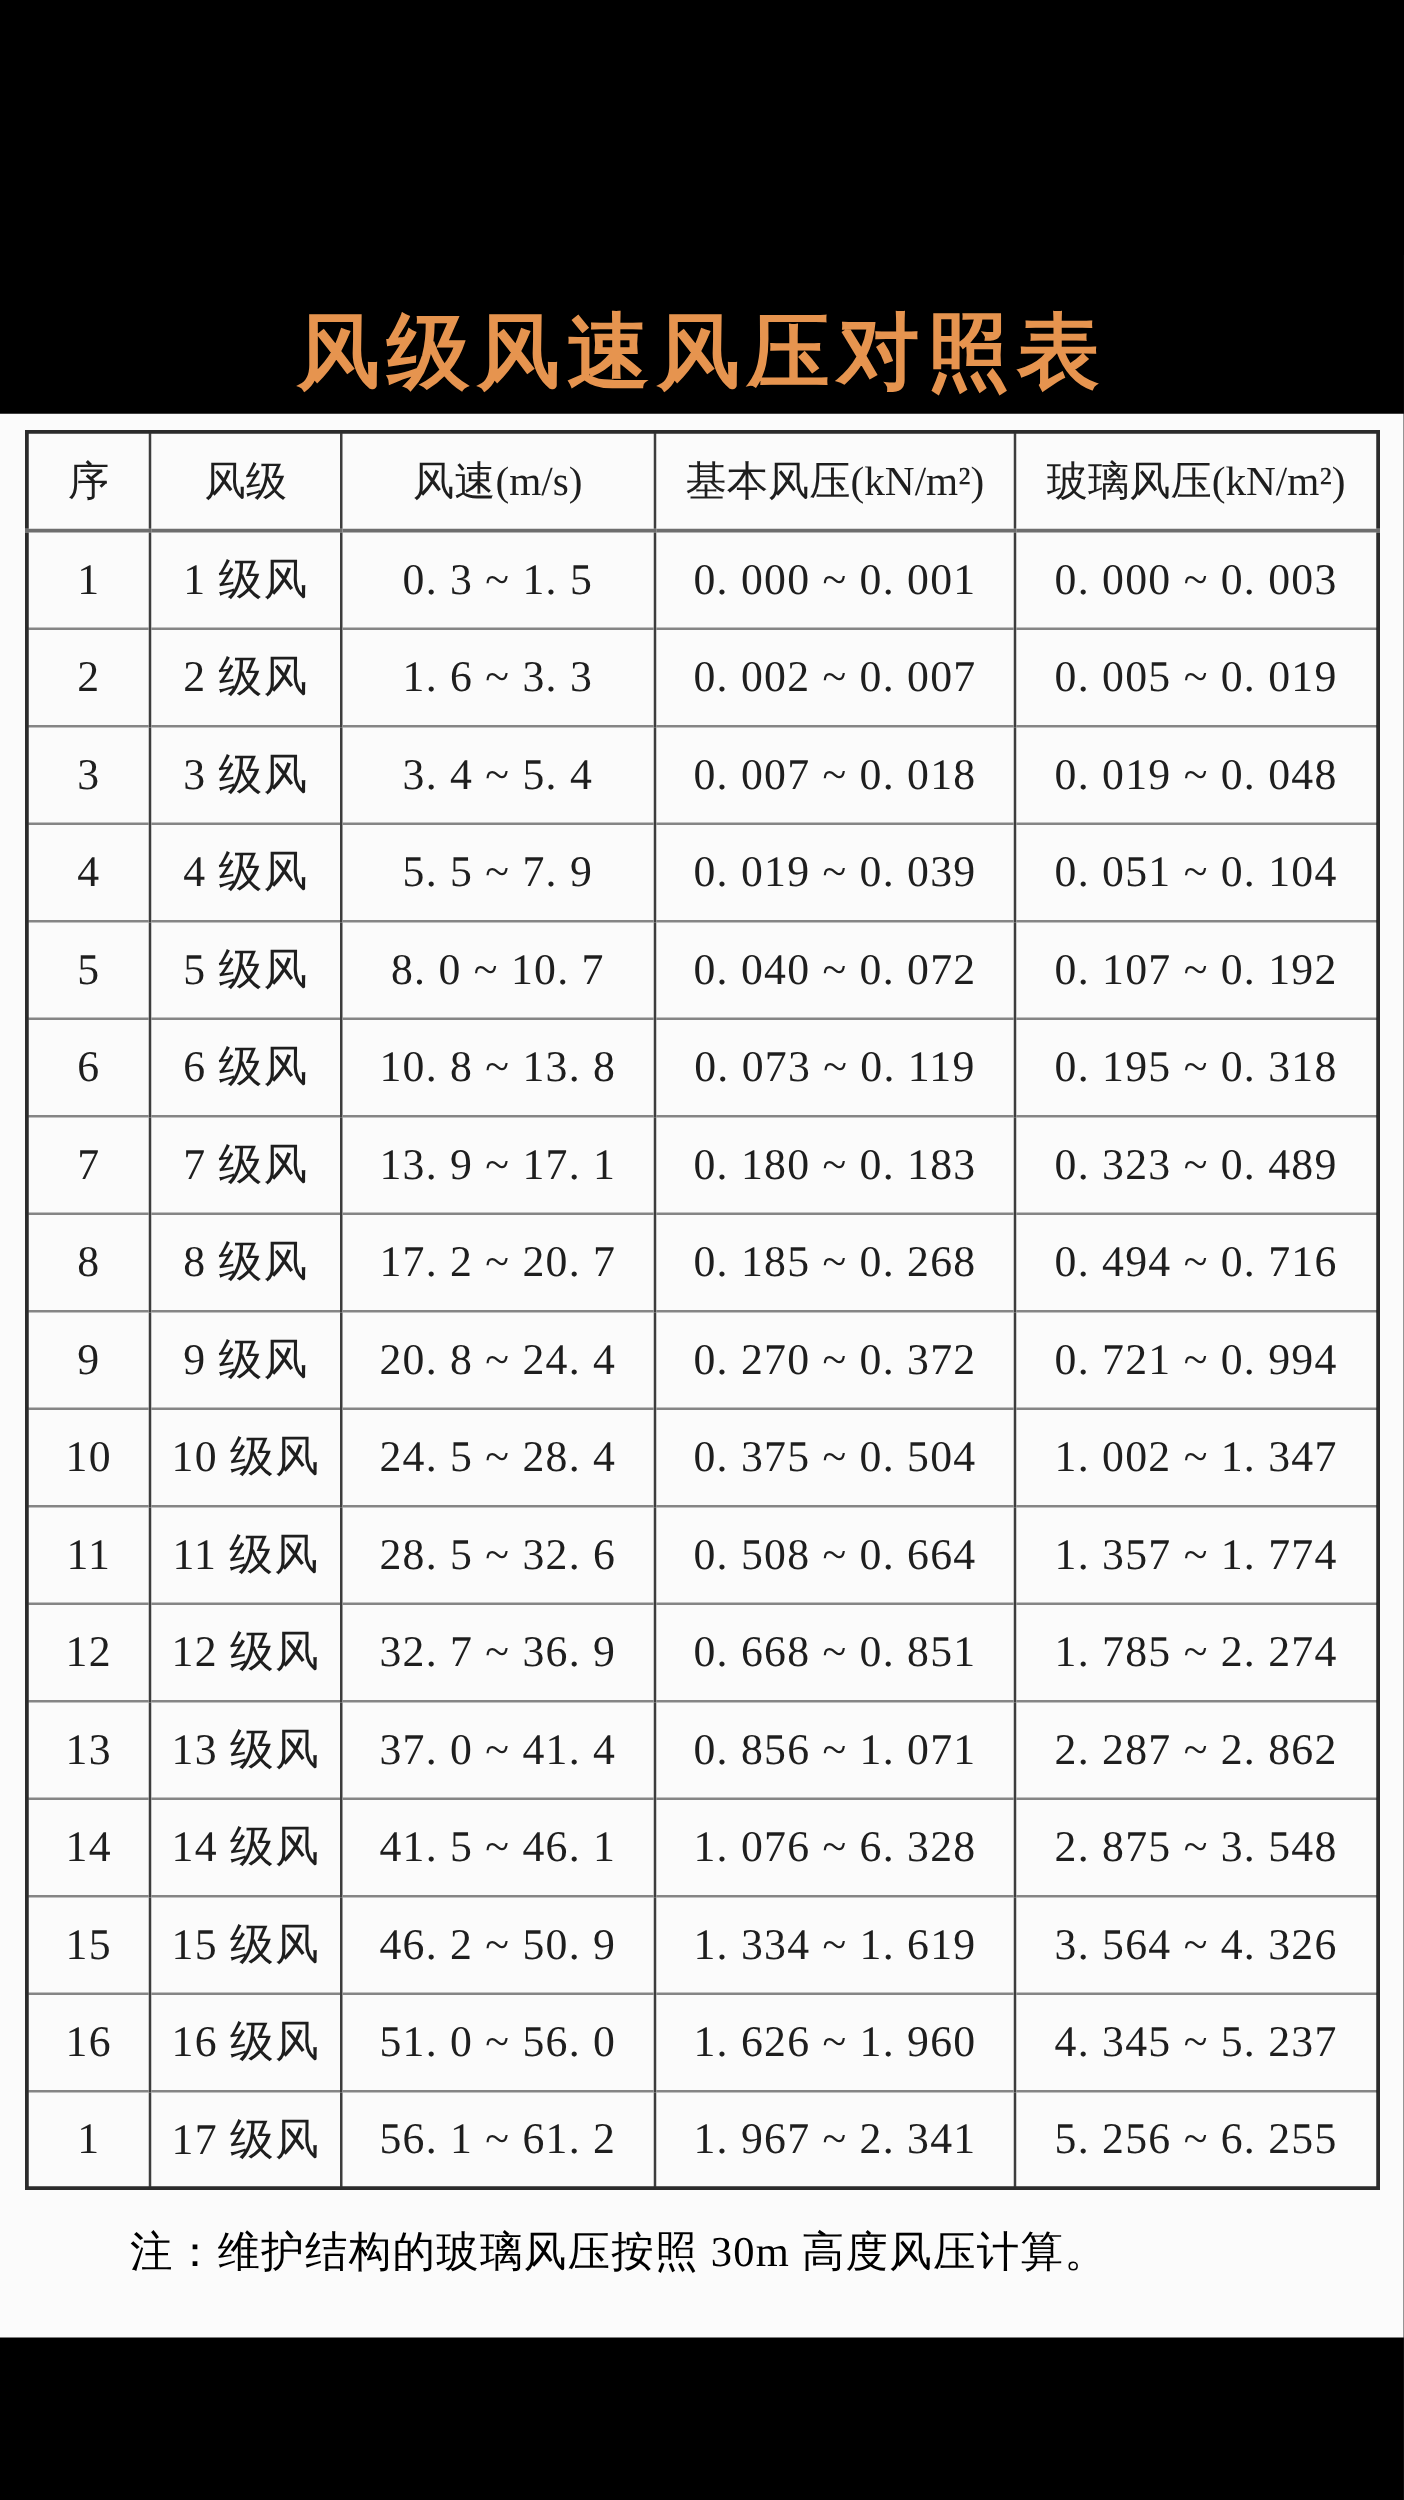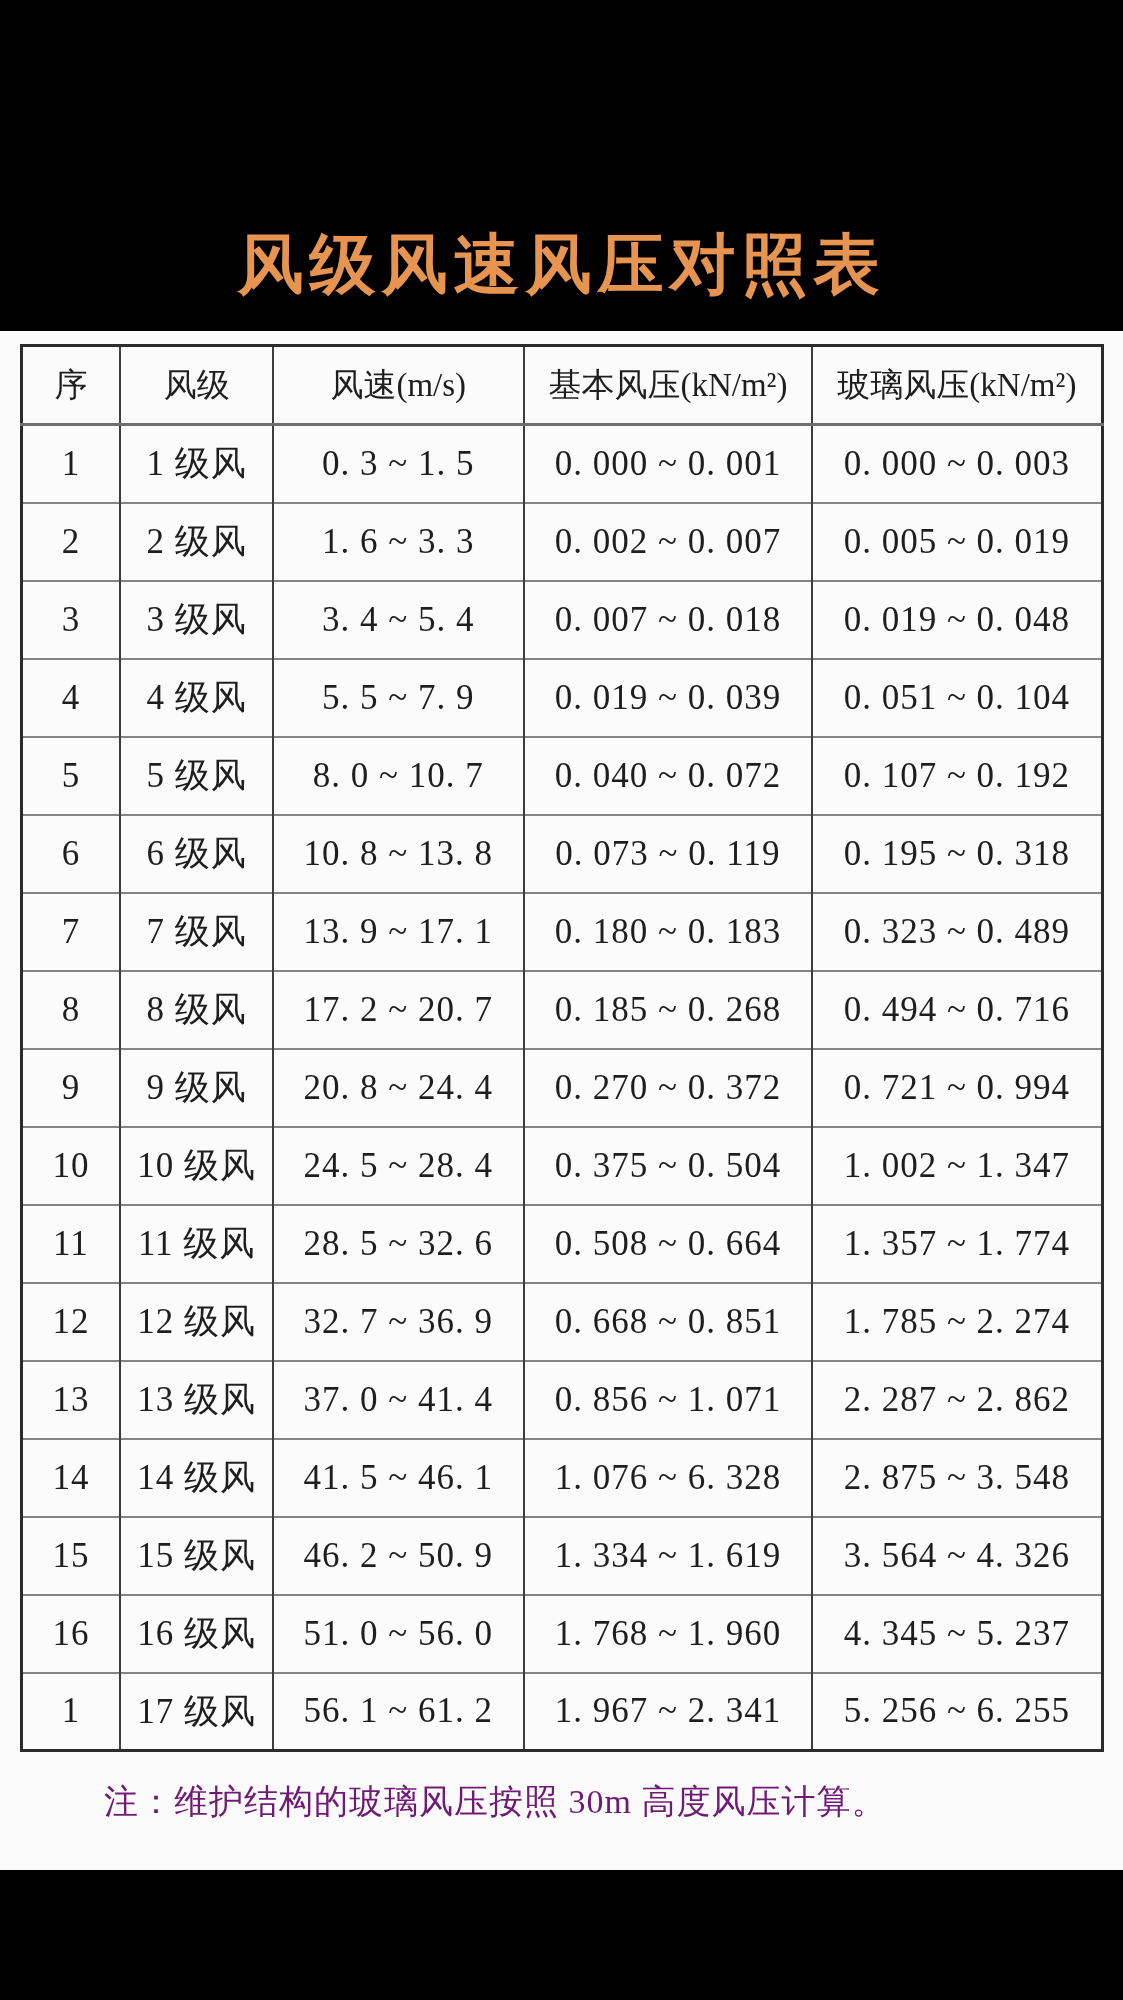--- a/index.html
+++ b/index.html
@@ -20,21 +20,21 @@
     position:relative;
   }
   
   .banner{
     height:331px;
     background:var(--bg);
     display:flex;
     flex-direction:column;
     justify-content:flex-end;
     align-items:center;
-    padding-bottom:19px;
+    padding-bottom:2px;
   }
   .title-line{
     color:var(--accent);
     font-family:"Liberation Sans","DejaVu Sans",sans-serif;
     font-weight:900;
     font-size:66px;
     letter-spacing:6px;
     line-height:95px;
     white-space:nowrap;
     text-align:center;
@@ -82,21 +82,21 @@
     height:78px;
     font-size:35px;
     letter-spacing:1px;
   }
   tbody tr:first-child td{border-top:3px solid #6E6E6E;}
   
   .note{
     margin-top:27px;
     padding-left:104px;
     font-size:34px;
-    color:#701a75;
+    color:#000000;
     letter-spacing:1px;
     white-space:nowrap;
   }
 </style>
 </head>
 <body>
 
 <div class="banner">
   <div class="title-line">风级风速风压对照表</div>
 </div>
@@ -222,21 +222,21 @@
           <td>15</td>
           <td>15 级风</td>
           <td>46. 2 ~ 50. 9</td>
           <td>1. 334 ~ 1. 619</td>
           <td>3. 564 ~ 4. 326</td>
         </tr>
         <tr>
           <td>16</td>
           <td>16 级风</td>
           <td>51. 0 ~ 56. 0</td>
-          <td>1. 768 ~ 1. 960</td>
+          <td>1. 626 ~ 1. 960</td>
           <td>4. 345 ~ 5. 237</td>
         </tr>
         <tr>
           <td>1</td>
           <td>17 级风</td>
           <td>56. 1 ~ 61. 2</td>
           <td>1. 967 ~ 2. 341</td>
           <td>5. 256 ~ 6. 255</td>
         </tr>
       </tbody>

